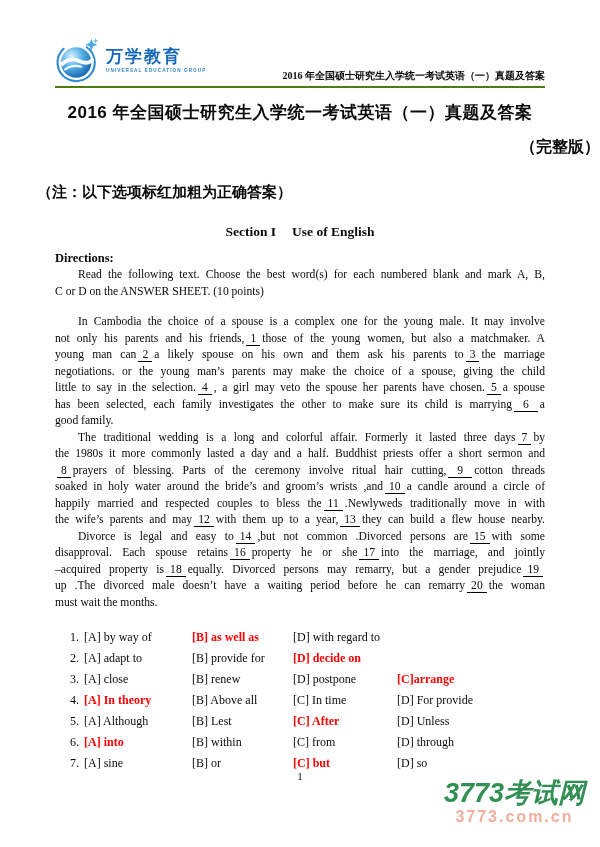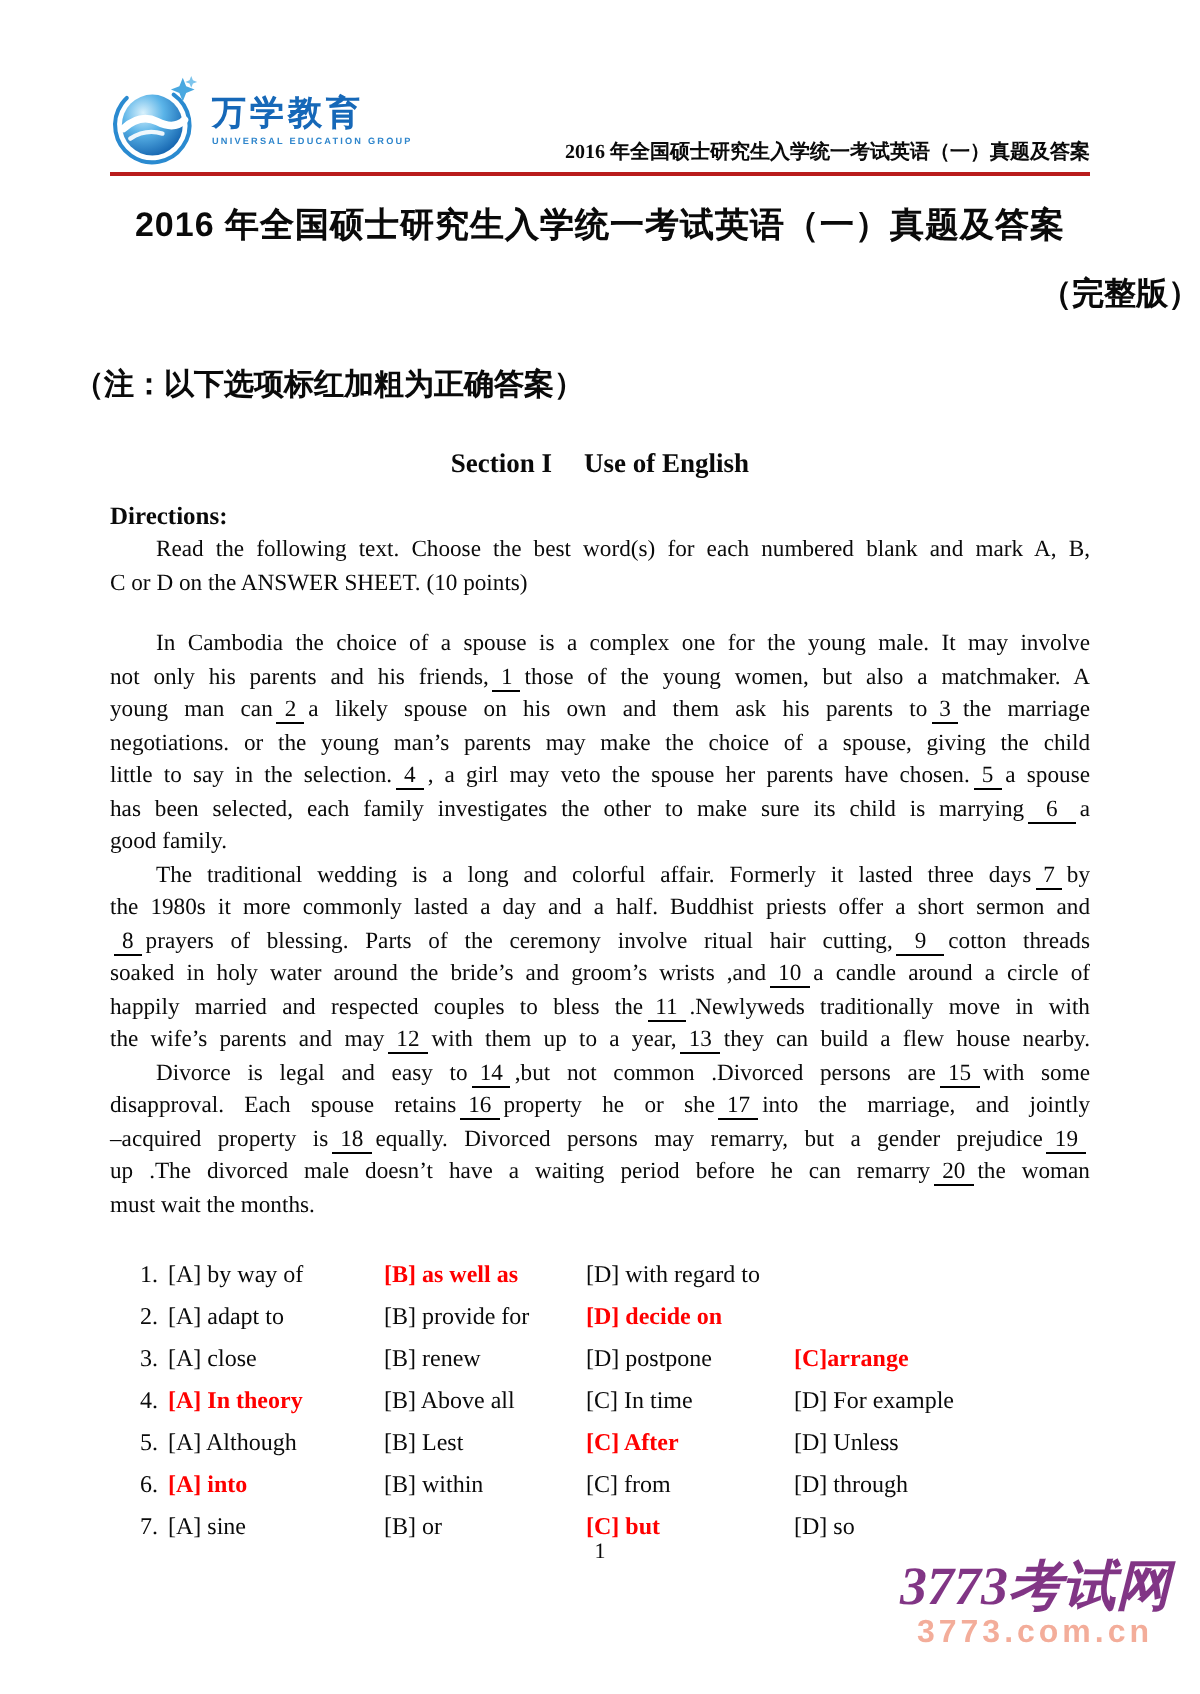--- a/index.html
+++ b/index.html
@@ -14,21 +14,21 @@
     color: #0a0a0a;
   }
   
   .header {
     margin: 0 55px;
     padding-top: 36px;
     height: 88px;
     display: flex;
     justify-content: space-between;
     align-items: flex-end;
-    border-bottom: 2px solid #b91c1c;
+    border-bottom: 2px solid #4d7c0f;
   }
   .logo { display: flex; align-items: center; gap: 7px; padding-bottom: 2px; }
   .logo-svg { width: 44px; height: 48px; display: block; }
   .logo-text { display: flex; flex-direction: column; justify-content: center; }
   .logo-name {
     font-family: "Liberation Sans", sans-serif;
     font-weight: 700; font-size: 17px; line-height: 19px;
     color: #1668b8; letter-spacing: 2px;
   }
   .logo-sub {
@@ -79,23 +79,23 @@
   .page-number {
     position: absolute; left: 0; right: 0; top: 770px;
     text-align: center; font-size: 11px;
   }
   .watermark {
     position: absolute; right: 15px; top: 780px;
     text-align: center; line-height: 1; opacity: .88;
     pointer-events: none;
   }
   .wm-main {
-    font-family: Liberation Serif, serif;
+    font-family: Liberation Sans, sans-serif;
     font-style: italic; font-weight: 800; font-size: 27px;
-    color: #701a75; letter-spacing: 0px;
+    color: #15803d; letter-spacing: 0px;
   }
   .wm-sub {
     font-family: "Liberation Sans", sans-serif;
     font-weight: 700; font-size: 16px;
     color: #f2a28d; letter-spacing: 2px; margin-top: 2px;
   }
 </style>
 </head>
 <body>
 
@@ -183,21 +183,21 @@
       <div class="opt-row">
         <div class="opt-cell"><span class="opt-num">3.</span><span class="opt-text">[A] close</span></div>
         <div class="opt-cell"><span class="opt-text">[B] renew</span></div>
         <div class="opt-cell"><span class="opt-text">[D] postpone</span></div>
         <div class="opt-cell"><span class="opt-text correct">[C]arrange</span></div>
       </div>
       <div class="opt-row">
         <div class="opt-cell"><span class="opt-num">4.</span><span class="opt-text correct">[A] In theory</span></div>
         <div class="opt-cell"><span class="opt-text">[B] Above all</span></div>
         <div class="opt-cell"><span class="opt-text">[C] In time</span></div>
-        <div class="opt-cell"><span class="opt-text">[D] For example</span></div>
+        <div class="opt-cell"><span class="opt-text">[D] For provide</span></div>
       </div>
       <div class="opt-row">
         <div class="opt-cell"><span class="opt-num">5.</span><span class="opt-text">[A] Although</span></div>
         <div class="opt-cell"><span class="opt-text">[B] Lest</span></div>
         <div class="opt-cell"><span class="opt-text correct">[C] After</span></div>
         <div class="opt-cell"><span class="opt-text">[D] Unless</span></div>
       </div>
       <div class="opt-row">
         <div class="opt-cell"><span class="opt-num">6.</span><span class="opt-text correct">[A] into</span></div>
         <div class="opt-cell"><span class="opt-text">[B] within</span></div>

